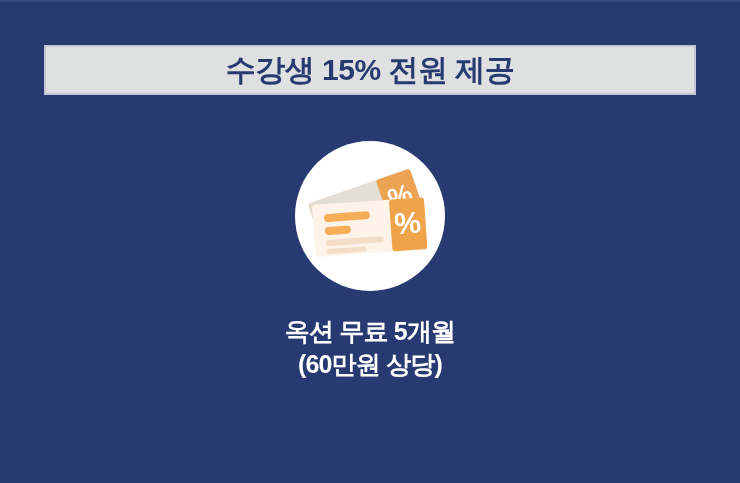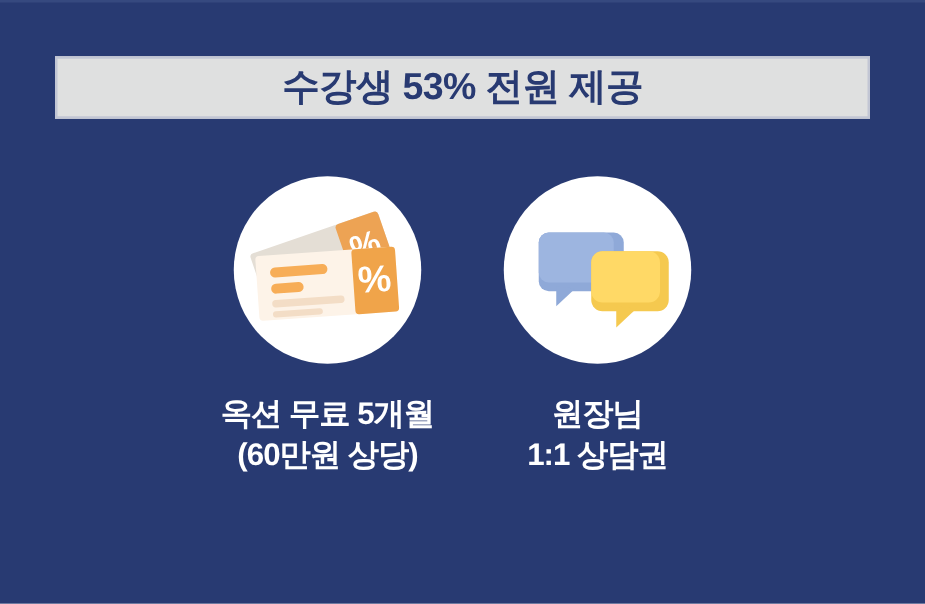--- a/index.html
+++ b/index.html
@@ -82,21 +82,21 @@
     letter-spacing: -0.8px;
     white-space: pre-line;
   }
 </style>
 </head>
 <body>
 
 <div id="poster">
 
   <div id="header-banner">
-    <div id="header-title">수강생 53% 전원 제공</div>
+    <div id="header-title">수강생 15% 전원 제공</div>
   </div>
 
   <div id="benefits">
 
     <div class="benefit-col">
       <div class="icon-circle">
         <svg width="150" height="150" viewBox="0 0 150 150">
 
           <g transform="rotate(-19 75 75)">
             <rect x="20" y="43" width="108" height="45" rx="3" fill="#e4ded5"></rect>
@@ -113,36 +113,16 @@
             <rect x="29" y="83" width="26" height="8" rx="4" fill="#f7ad57"></rect>
             <rect x="29" y="96" width="58" height="6" rx="3" fill="#f3ddc6"></rect>
             <rect x="29" y="105" width="40" height="5" rx="2.5" fill="#f3ddc6"></rect>
           </g>
         </svg>
       </div>
       <div class="benefit-caption">옥션 무료 5개월
 (60만원 상당)</div>
     </div>
 
-    <div class="benefit-col">
-      <div class="icon-circle">
-        <svg width="150" height="150" viewBox="0 0 150 150">
-
-          <g>
-            <rect x="28" y="45" width="68" height="47" rx="8" fill="#8fa9d8"></rect>
-            <rect x="28" y="45" width="60" height="40" rx="8" fill="#9db5e0"></rect>
-            <path d="M42 88 L42 104 L57 90 Z" fill="#8fa9d8"></path>
-          </g>
-
-          <g>
-            <rect x="70" y="60" width="62" height="48" rx="9" fill="#f5c94f"></rect>
-            <rect x="70" y="60" width="55" height="41" rx="9" fill="#ffd966"></rect>
-            <path d="M90 104 L90 121 L106 106 Z" fill="#f5c94f"></path>
-          </g>
-        </svg>
-      </div>
-      <div class="benefit-caption">원장님
-1:1 상담권</div>
-    </div>
 
 
   </div>
 </div>
 
 </body></html>

